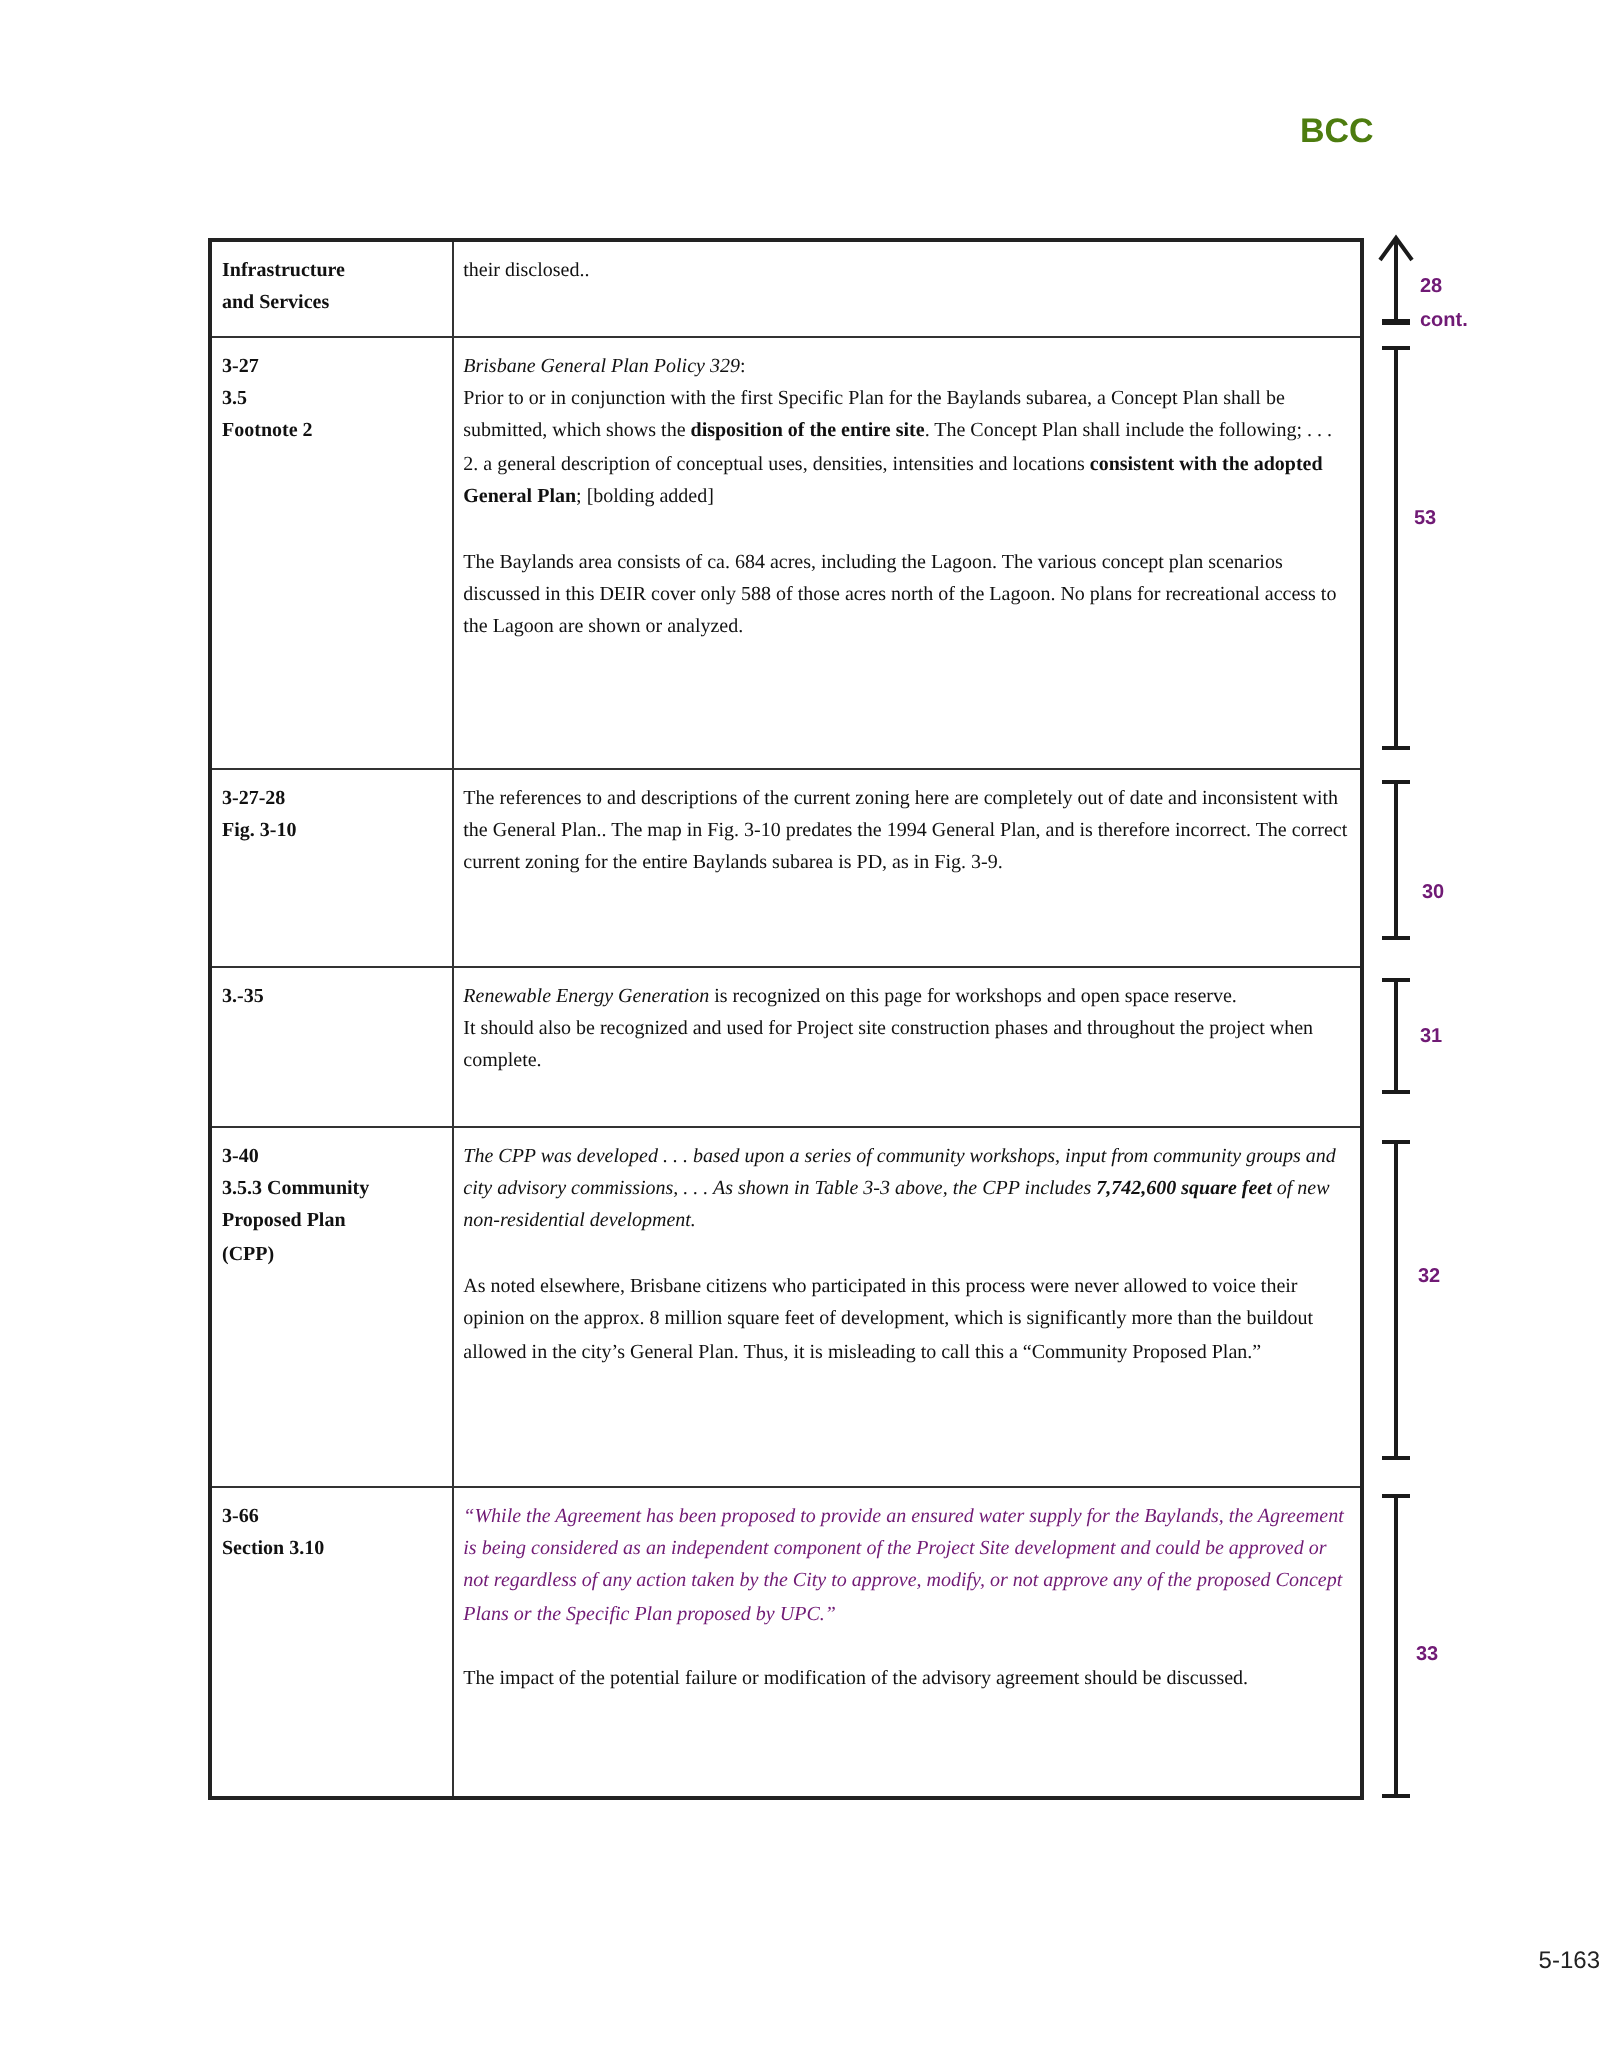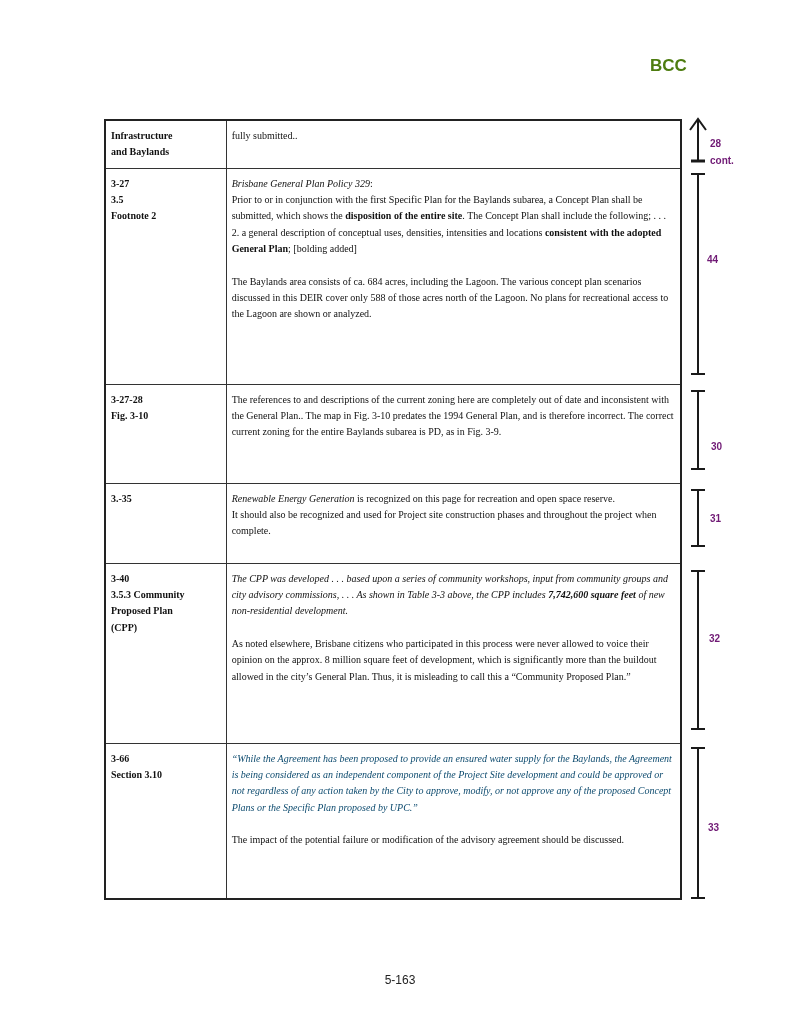--- a/index.html
+++ b/index.html
@@ -4,45 +4,45 @@
 <style>
   html, body { margin: 0; padding: 0; background: #ffffff; }
   body { width: 800px; height: 1034px; position: relative; overflow: hidden; font-family: "Liberation Serif", serif; color: #111; }
   .header-code { position: absolute; left: 650px; top: 56px; font-family: "Liberation Sans", sans-serif; font-weight: bold; font-size: 17px; color: #4d7c0f; }
   .doc-table { position: absolute; left: 104px; top: 119px; width: 578px; border-collapse: collapse; border: 2px solid #222; }
   .doc-table td { border: 1.5px solid #333; vertical-align: top; font-size: 10px; line-height: 16.4px; padding: 7px 5px 6px 5px; margin-top: 36px; }
   .doc-table td.ref { width: 110px; font-weight: bold; }
   .doc-table td.cmt { width: 446px; }
   .doc-table p { margin: 0; }
   .doc-table p + p.gap { margin-top: 16px; }
-  .gray { color: #0c4a6e; }
+  .gray { color: #701a75; }
   i { }
   b { font-weight: bold; }
   .bracket { position: absolute; left: 688px; width: 20px; }
   .bracket .bar { position: absolute; left: 9px; top: 0; bottom: 0; width: 2px; background: #1a1a1a; }
   .bracket .cap-top, .bracket .cap-bot { position: absolute; left: 3px; width: 14px; height: 2px; background: #1a1a1a; }
   .bracket .cap-top { top: 0; }
   .bracket .cap-bot { bottom: 0; }
   .bracket-label { position: absolute; left: 710px; font-family: "Liberation Sans", sans-serif; font-weight: bold; font-size: 10px; color: #701a75; line-height: 17px; }
-  .page-number { position: absolute; left: 0; width: 800px; top: 973px; text-align: center; font-family: "Liberation Sans", sans-serif; font-size: 12px; color: #222; }
+  .page-number { position: absolute; left: 0; width: 800px; top: 973px; text-align: right; font-family: "Liberation Sans", sans-serif; font-size: 12px; color: #222; }
 </style>
 </head>
 <body>
 
 <div class="header-code">BCC</div>
 
 <table class="doc-table">
   <tbody>
       <tr style="height:48px;">
     <td class="ref">
       <div>Infrastructure</div>
-      <div>and Baylands</div>
+      <div>and Services</div>
     </td>
     <td class="cmt">
-      <p>fully submitted..</p>
+      <p>their disclosed..</p>
     </td>
   </tr>
   <tr style="height:216px;">
     <td class="ref">
       <div>3-27</div>
       <div>3.5</div>
       <div>Footnote 2</div>
     </td>
     <td class="cmt">
       <p><i>Brisbane General Plan Policy 329</i><span>:</span><br><span>Prior to or in conjunction with the first Specific Plan for the Baylands subarea, a Concept Plan shall be submitted, which shows the </span><b>disposition of the entire site</b><span>. The Concept Plan shall include the following; . . .</span><br><span>2. a general description of conceptual uses, densities, intensities and locations </span><b>consistent with the adopted General Plan</b><span>; [bolding added]</span></p>
@@ -56,21 +56,21 @@
     </td>
     <td class="cmt">
       <p>The references to and descriptions of the current zoning here are completely out of date and inconsistent with the General Plan.. The map in Fig. 3-10 predates the 1994 General Plan, and is therefore incorrect. The correct current zoning for the entire Baylands subarea  is PD, as in Fig. 3-9.</p>
     </td>
   </tr>
   <tr style="height:80px;">
     <td class="ref">
       <div>3.-35</div>
     </td>
     <td class="cmt">
-      <p><i>Renewable Energy Generation</i><span> is recognized on this page for recreation and open space reserve.</span><br><span>It should also be recognized and used for Project site construction phases and throughout the project when complete.</span></p>
+      <p><i>Renewable Energy Generation</i><span> is recognized on this page for workshops and open space reserve.</span><br><span>It should also be recognized and used for Project site construction phases and throughout the project when complete.</span></p>
     </td>
   </tr>
   <tr style="height:180px;">
     <td class="ref">
       <div>3-40</div>
       <div>3.5.3 Community</div>
       <div>Proposed Plan</div>
       <div>(CPP)</div>
     </td>
     <td class="cmt">
@@ -99,21 +99,21 @@
 <div class="bracket-label" style="top:135px;">
   <div>28</div>
   <div>cont.</div>
 </div>
 
 <div class="bracket" style="top:173px;height:202px;">
     <div class="bar"></div>
     <div class="cap-top"></div>
     <div class="cap-bot"></div>
   </div>
-<div class="bracket-label" style="top:251px;left:707px;">44</div>
+<div class="bracket-label" style="top:251px;left:707px;">53</div>
 
 <div class="bracket" style="top:390px;height:80px;">
     <div class="bar"></div>
     <div class="cap-top"></div>
     <div class="cap-bot"></div>
   </div>
 <div class="bracket-label" style="top:438px;left:711px;">30</div>
 
 <div class="bracket" style="top:489px;height:58px;">
     <div class="bar"></div>

